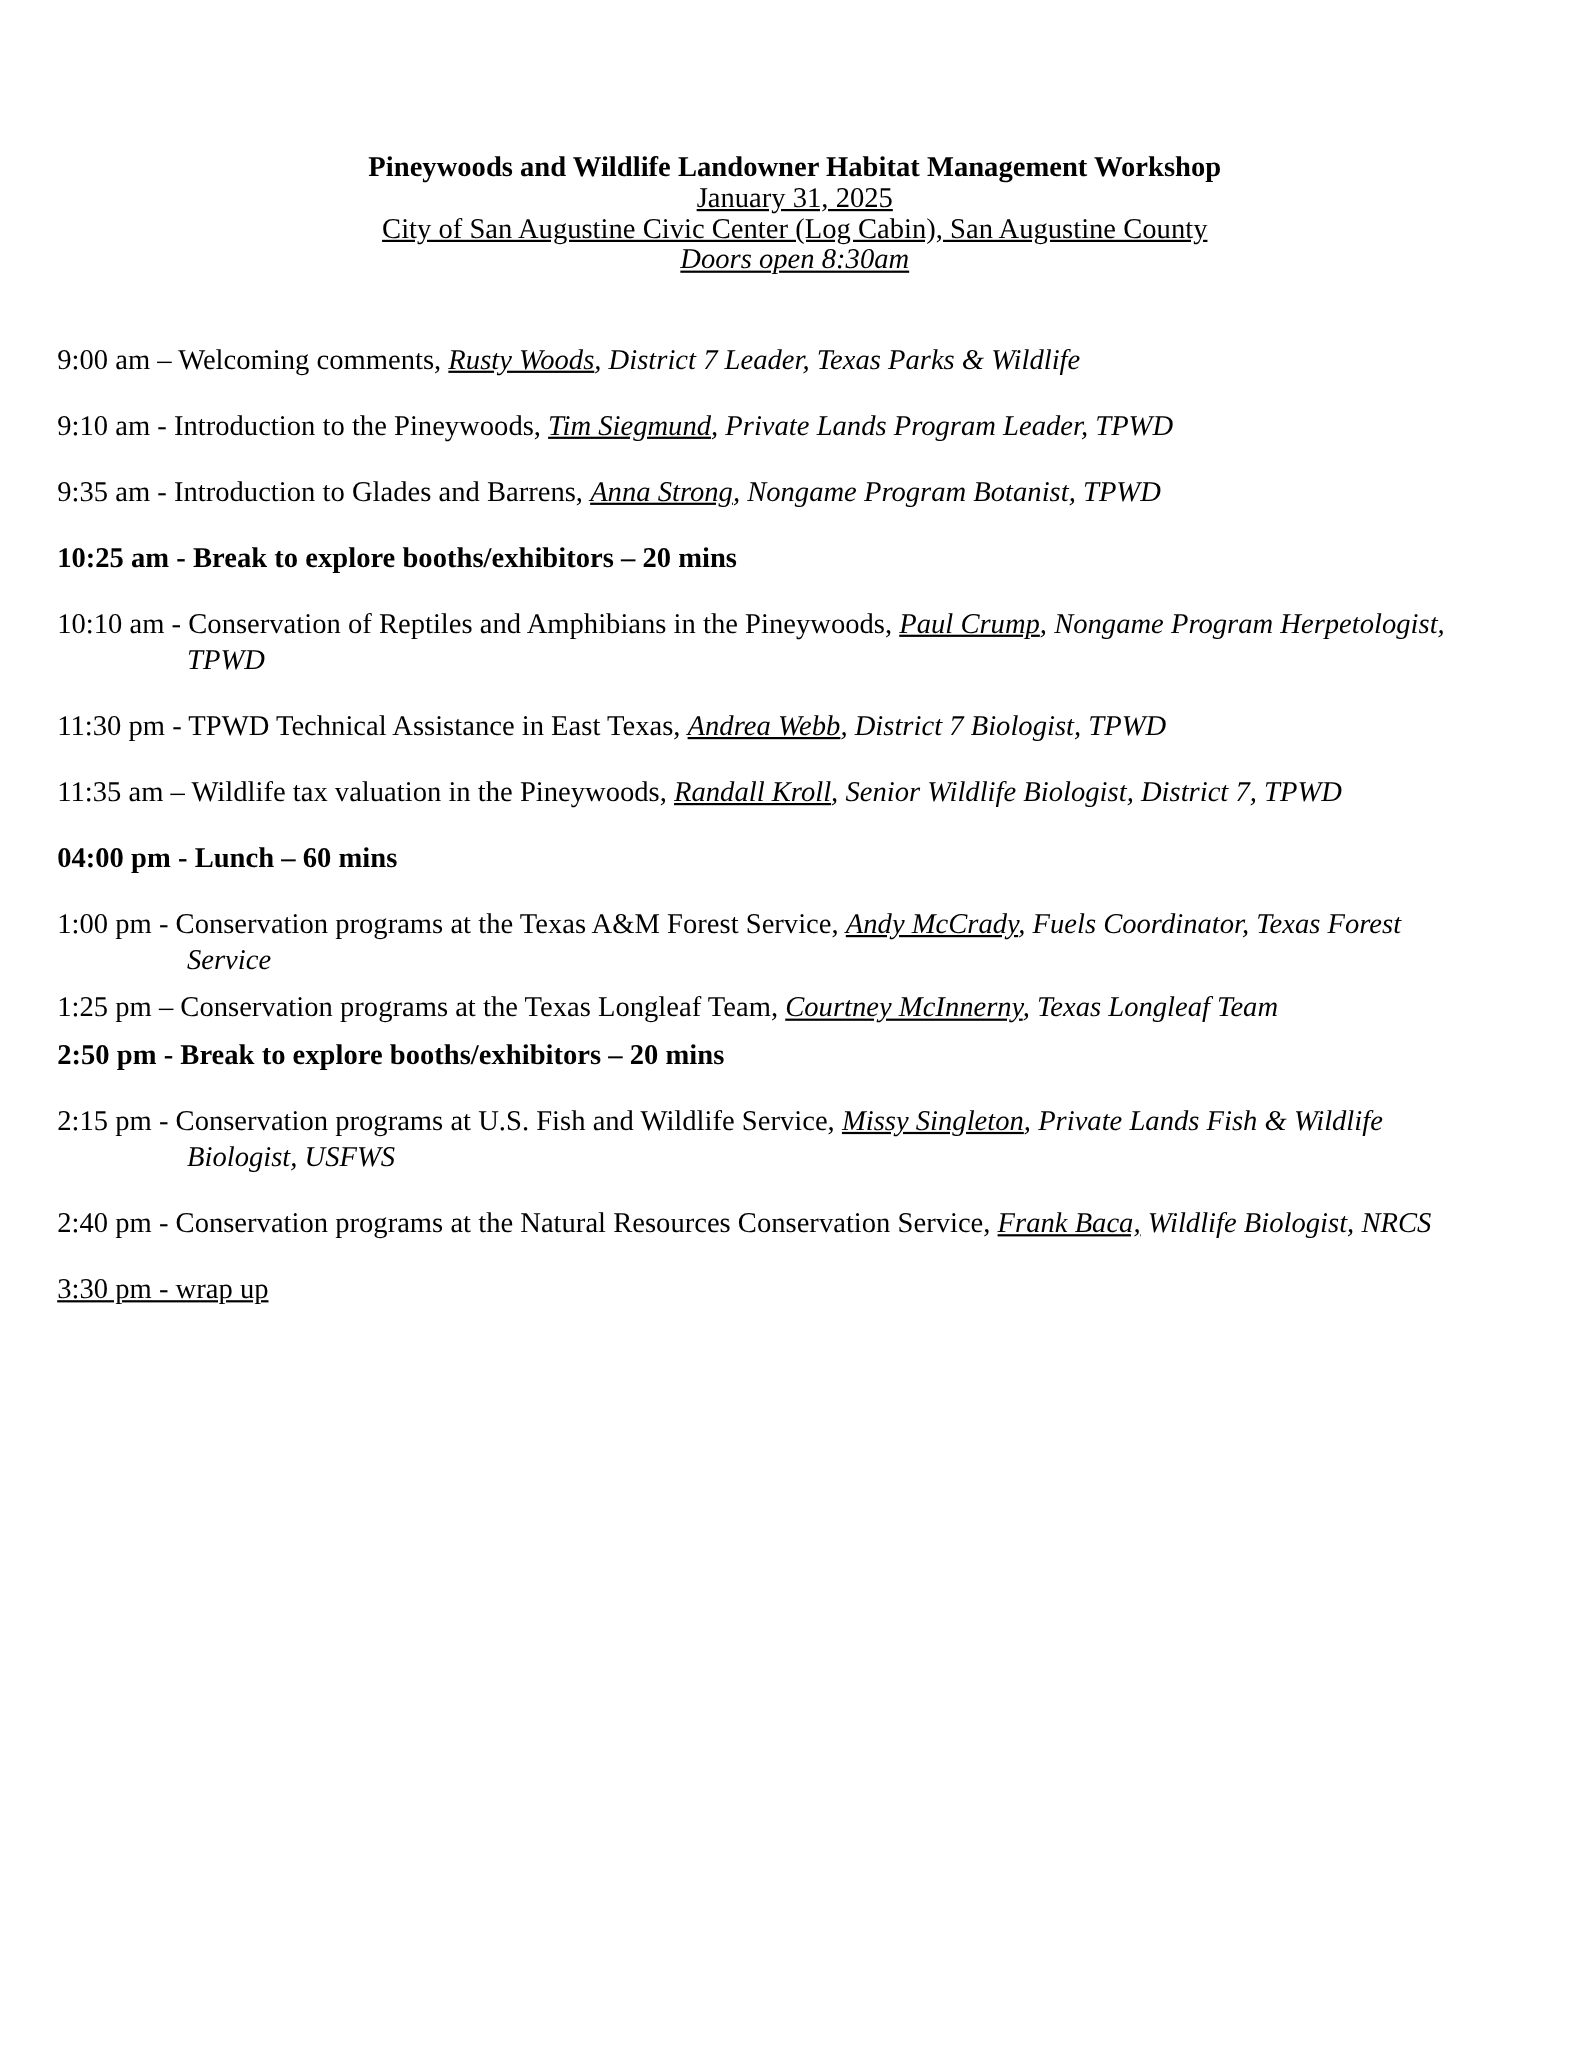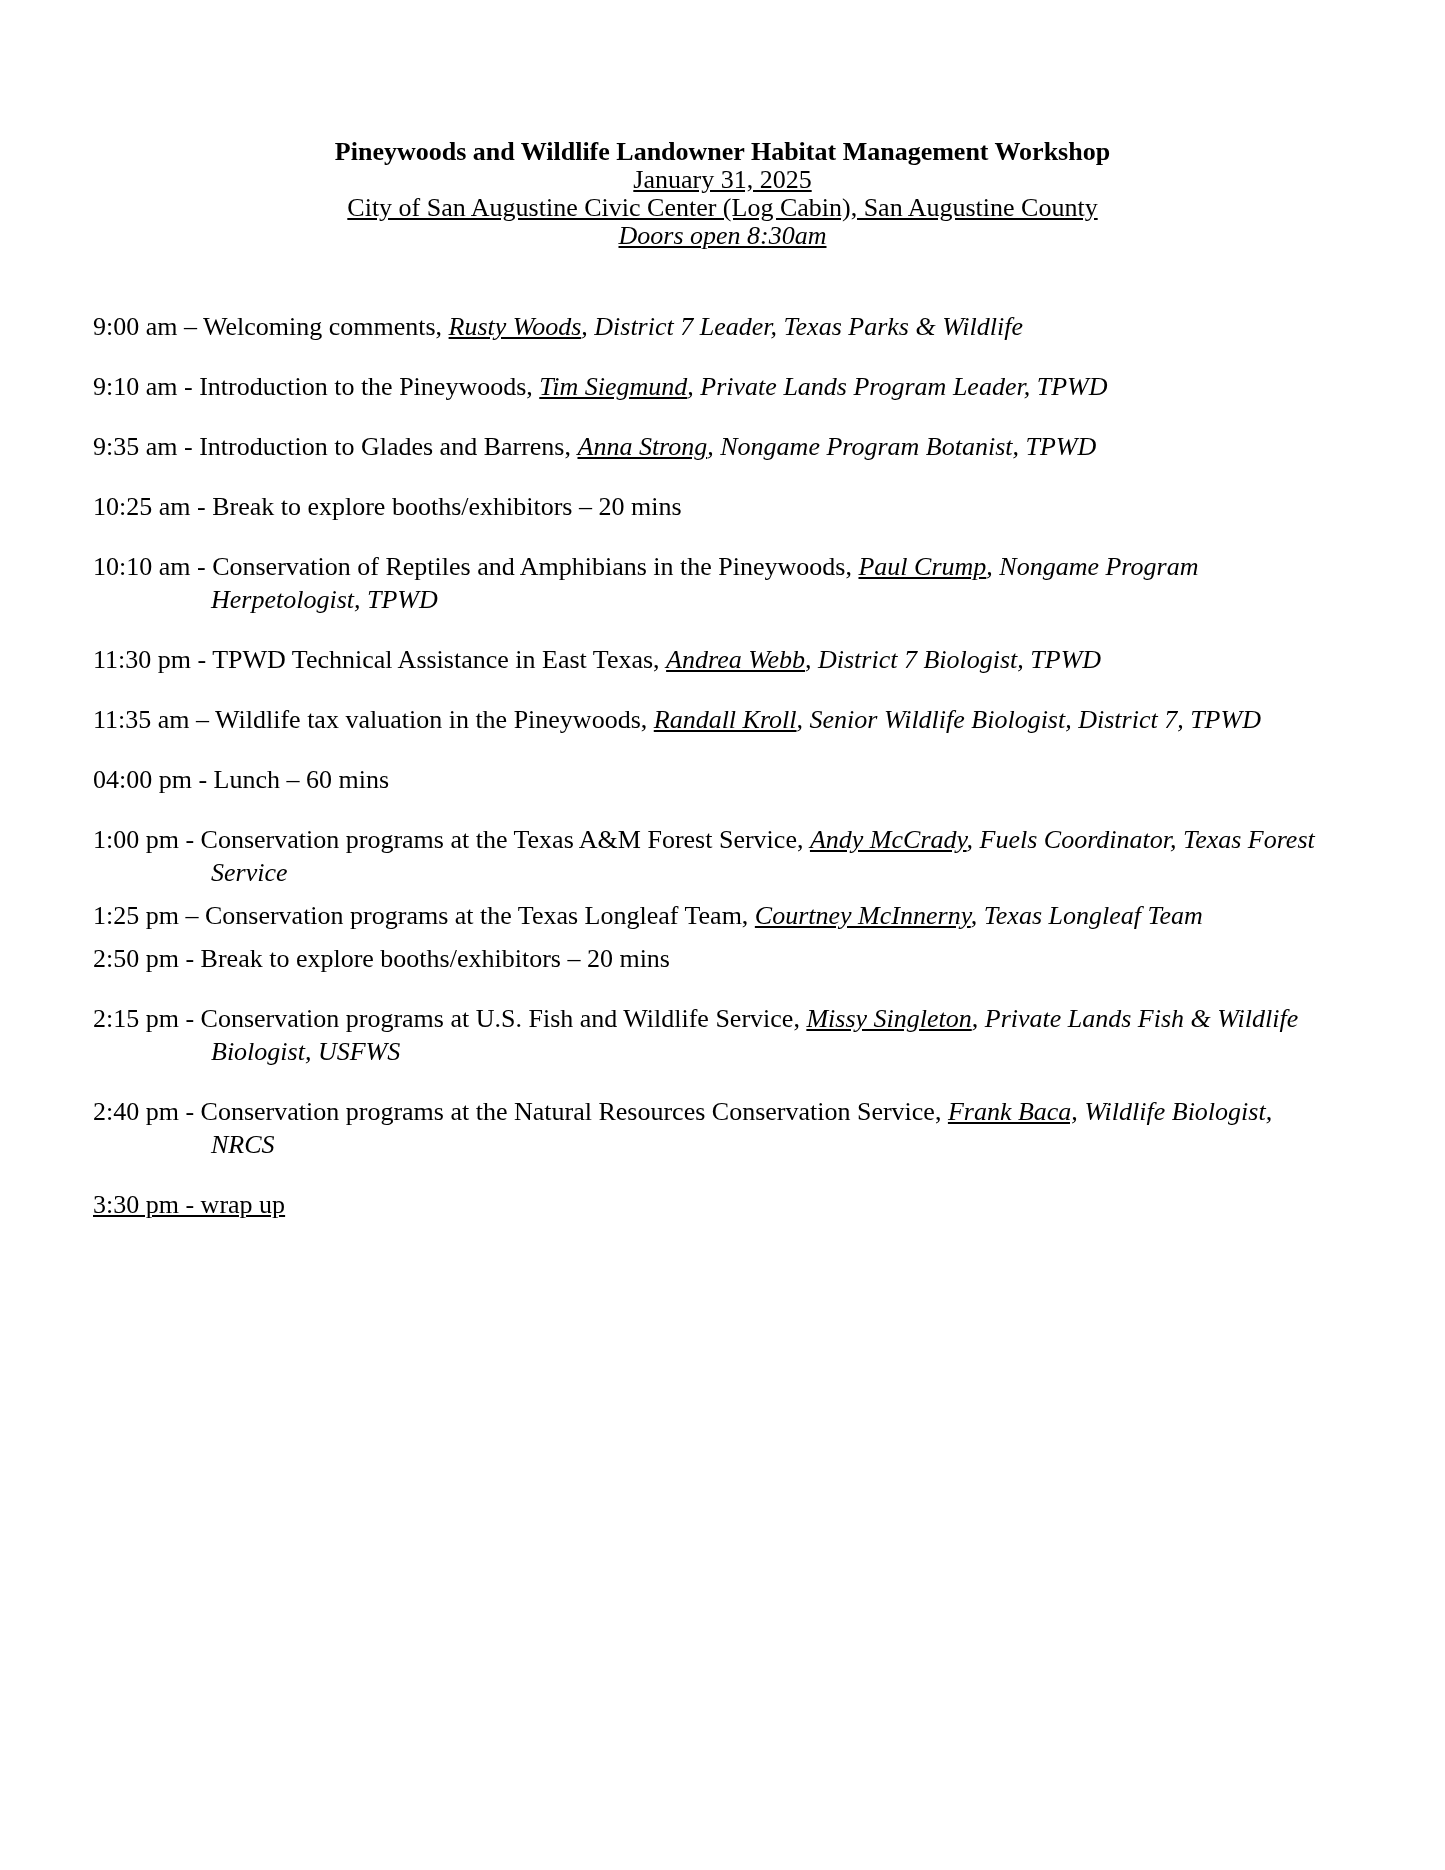--- a/index.html
+++ b/index.html
@@ -30,29 +30,28 @@
   }
   .doc-header .sub {
     line-height: 28px;
     text-decoration: underline;
   }
   .italic { font-style: italic; }
   .agenda {
     margin-top: 60px;
     padding-left: 52px;
     padding-right: 105px;
-    margin-left: 41px;
   }
   .entry {
     margin: 0 0 27px 0;
     line-height: 33px;
     padding-left: 118px;
     text-indent: -118px;
   }
-  .entry.break { font-weight: normal; }
+  .entry.break { font-weight: bold; }
   .session .speaker {
     font-style: italic;
     text-decoration: underline;
   }
   .session .role { font-style: italic; }
   .wrapup { margin-top: 12px; }
   .wrapup .underline { text-decoration: underline; }
   
   .agenda p:nth-child(9),
   .agenda p:nth-child(10) { margin-bottom: 10px; }

